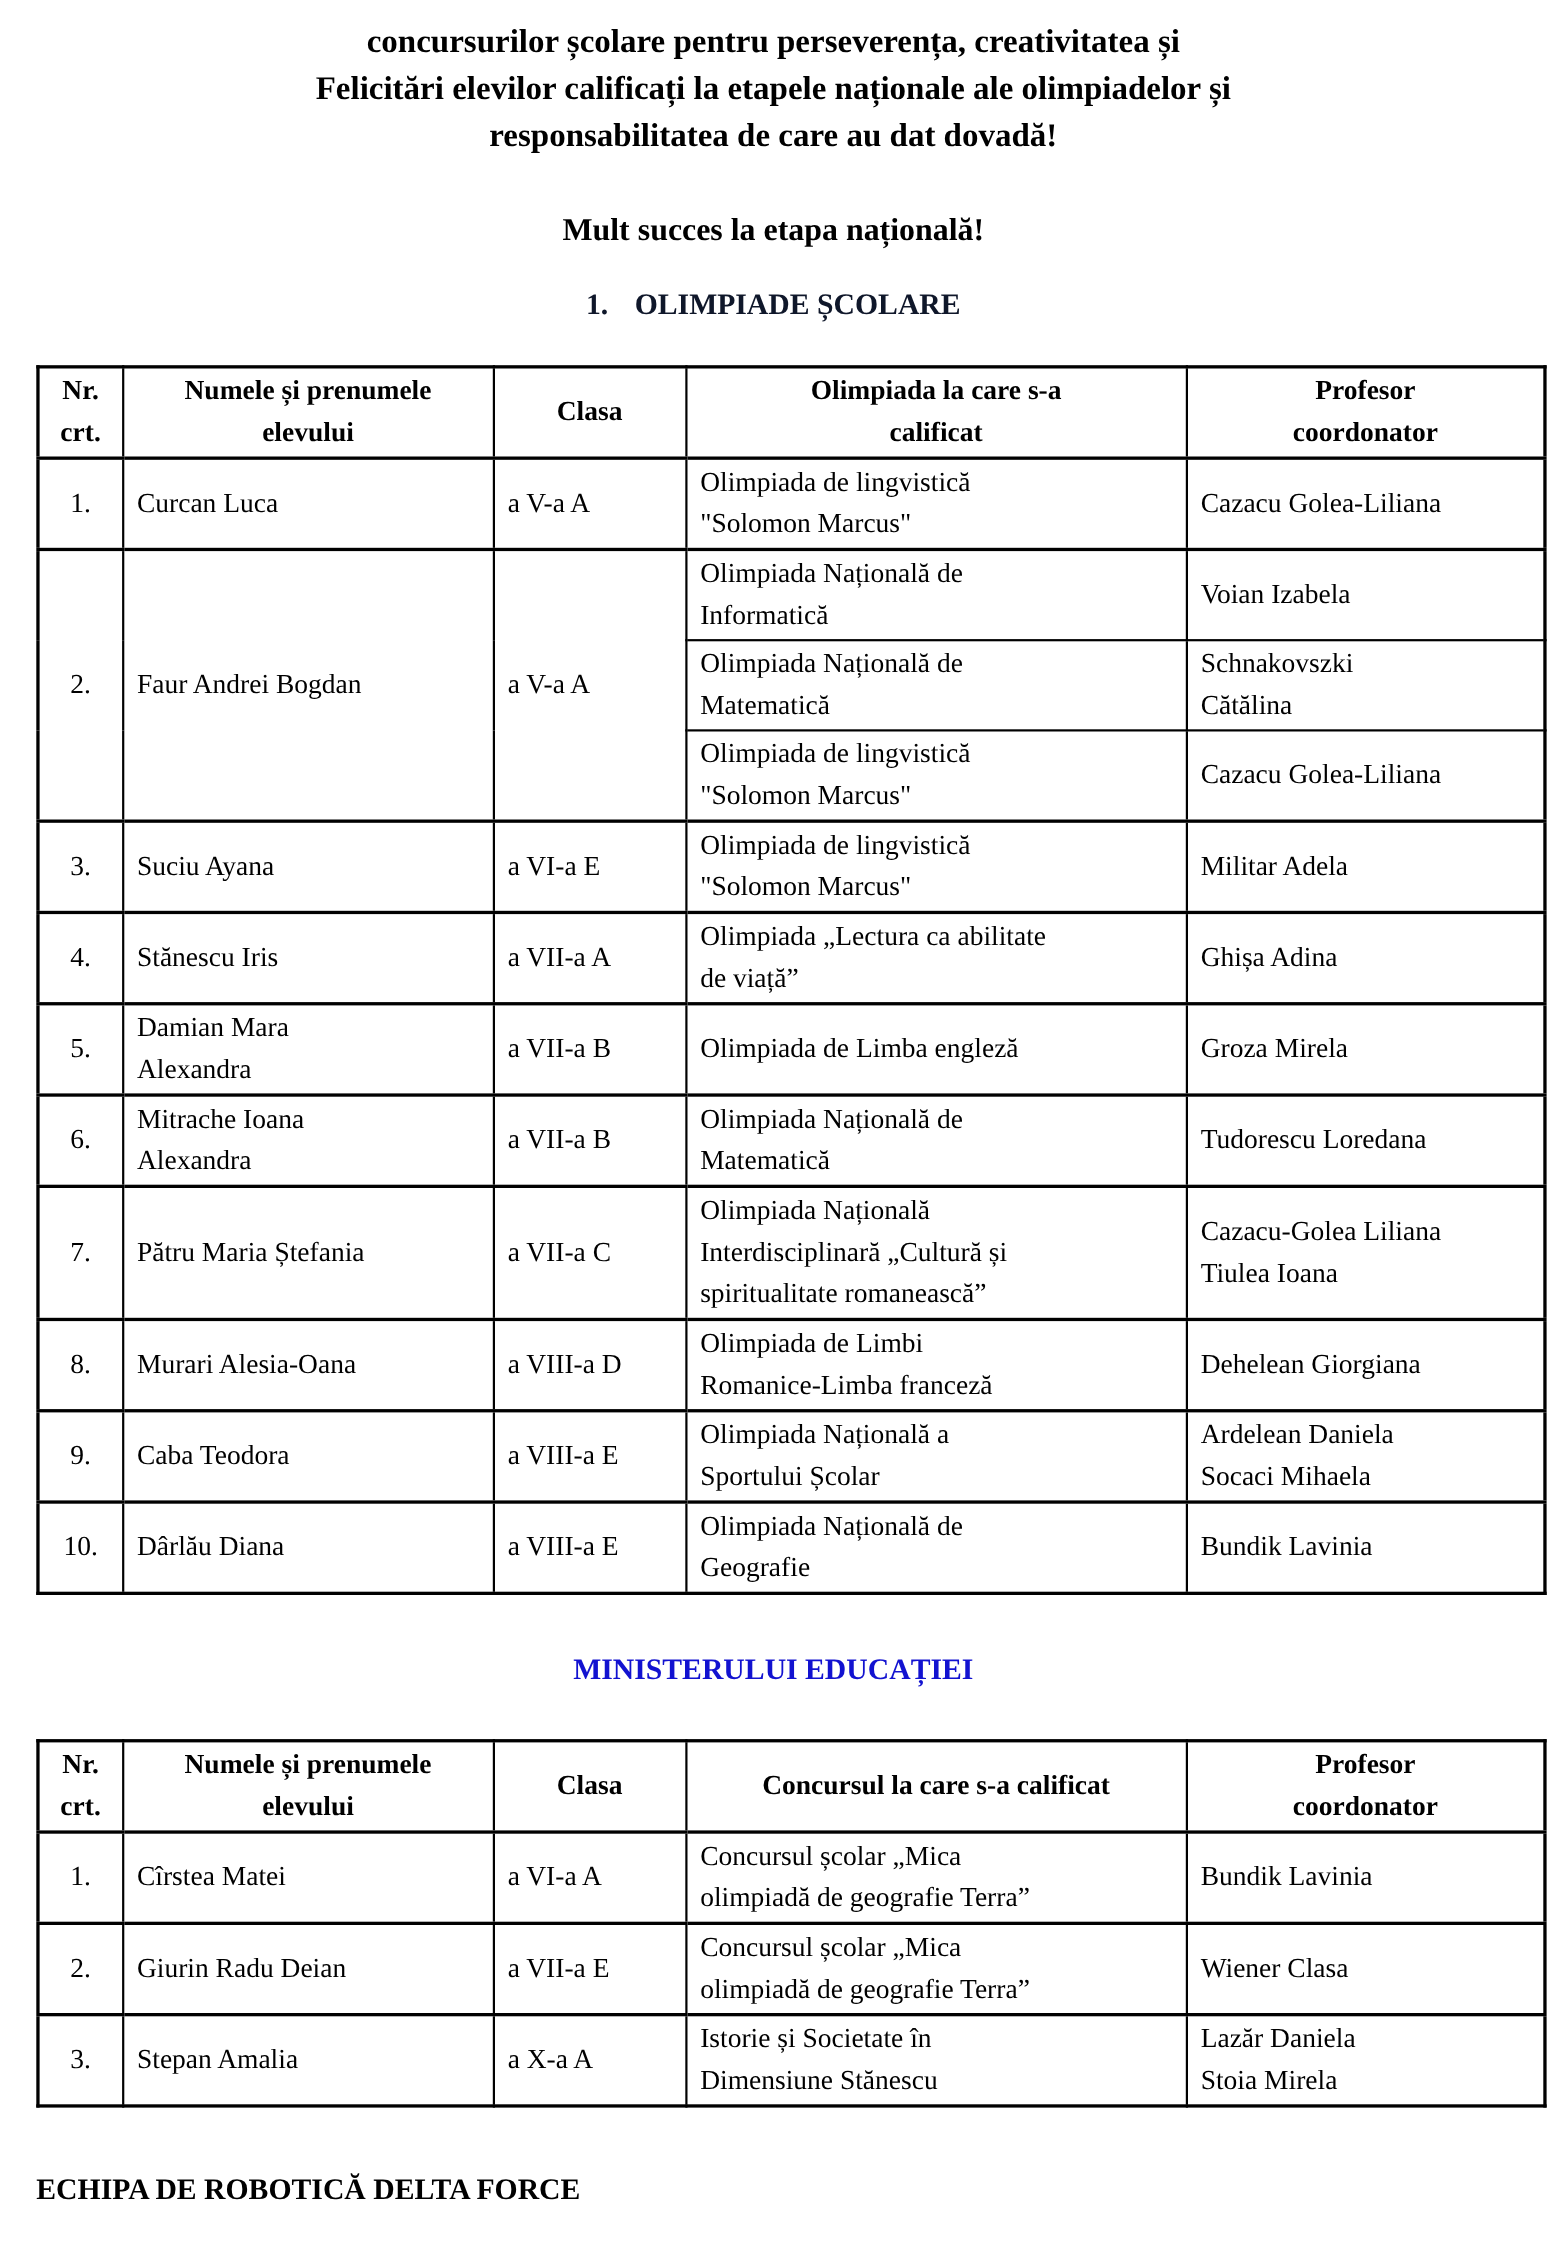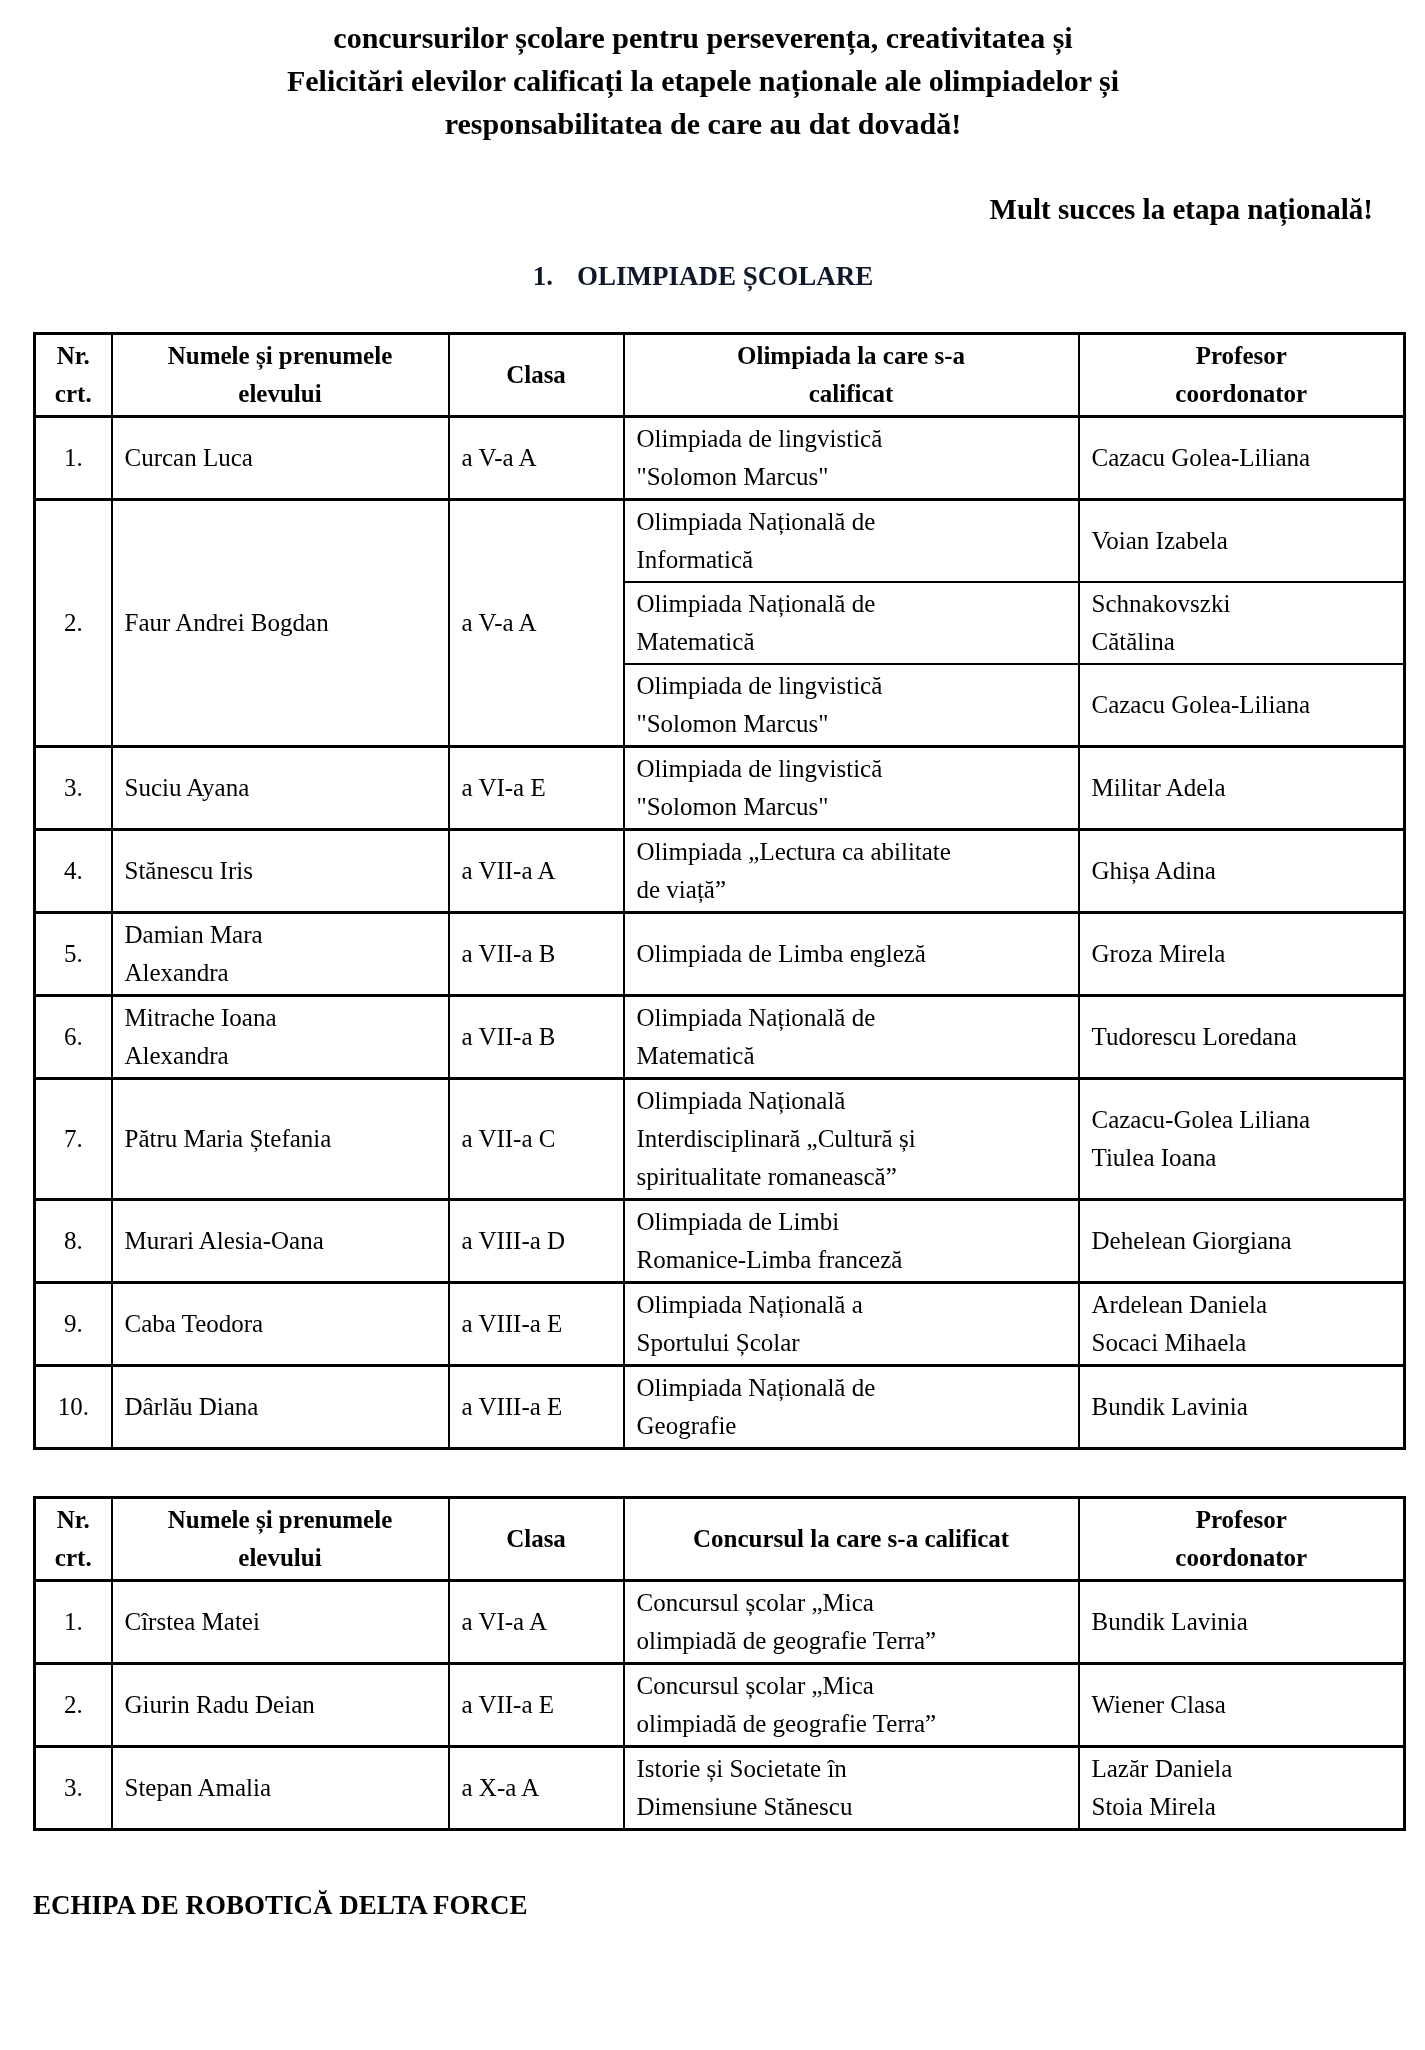--- a/index.html
+++ b/index.html
@@ -9,21 +9,21 @@
     color: #000000;
   }
   .doc { padding: 16px 20px 0 33px; }
 
   
   .title {
     width: 1340px; text-align: center;
     font-weight: bold; font-size: 30px; line-height: 43px;
   }
   .subtitle {
-    width: 1340px; text-align: right;
+    width: 1340px; text-align: center;
     margin-top: 44px;
     font-weight: bold; font-size: 29px; line-height: 40px;
   }
 
   
   .section-heading {
     width: 1340px; text-align: center;
     font-weight: bold; font-size: 27px; line-height: 43px;
   }
   .section-heading-1 { margin-top: 26px; }
@@ -196,20 +196,21 @@
           <td class="name">Dârlău Diana</td>
           <td class="class">a VIII-a E</td>
           <td class="event">Olimpiada Națională de
 Geografie</td>
           <td class="teacher">Bundik Lavinia</td>
         </tr>
       </tbody>
   </table>
 
   <div class="section-heading section-heading-2" style="color: rgb(18, 18, 208);">
+    <div>MINISTERULUI EDUCAȚIEI</div>
   </div>
 
   <table class="data-table" id="table-2">
     <colgroup>
         <col class="c-nr">
         <col class="c-name">
         <col class="c-class">
         <col class="c-event">
         <col class="c-teacher">
       </colgroup>

